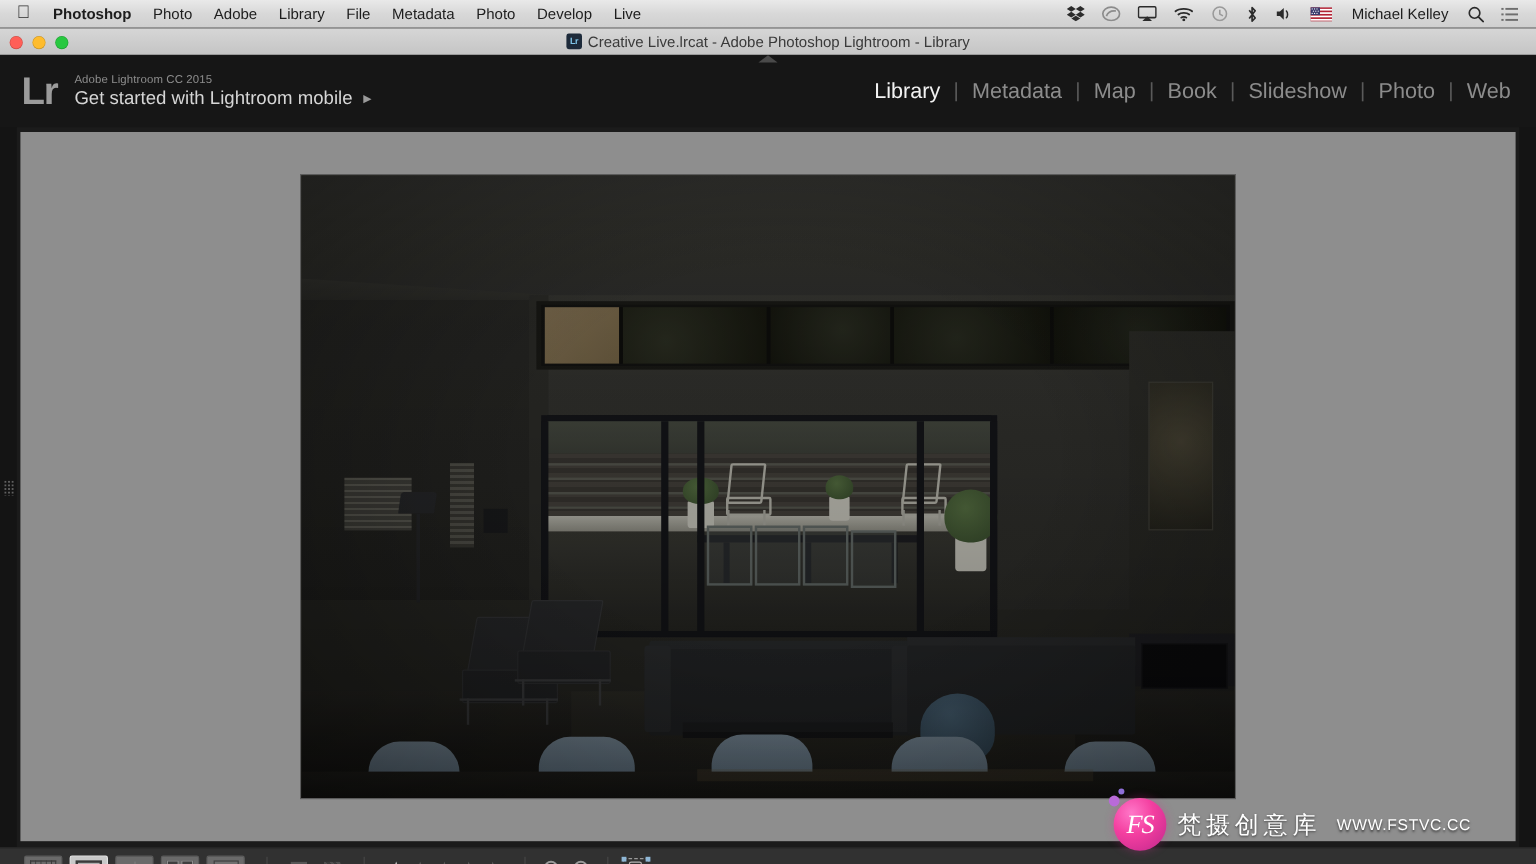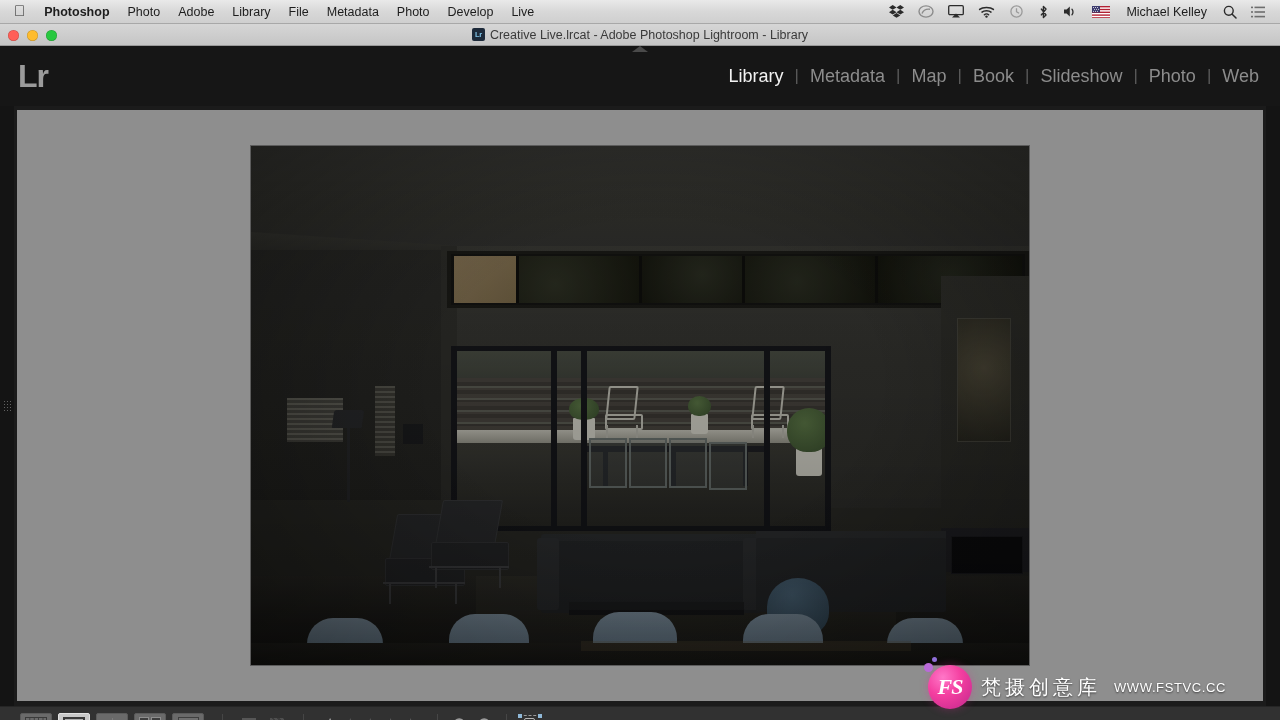--- a/index.html
+++ b/index.html
@@ -305,21 +305,21 @@
     box-shadow:0 0 8px rgba(220,40,150,.35);
   }
   .wm-logo::before{
     content:"";position:absolute;left:-4px;top:-2px;width:9px;height:9px;border-radius:50%;
     background:#b96ad8;
   }
   .wm-logo::after{
     content:"";position:absolute;left:4px;top:-8px;width:5px;height:5px;border-radius:50%;
     background:#8f6fd8;
   }
-  .wm-fs{color:#fff;font-size:22px;font-style:italic;font-weight:bold;
+  .wm-fs{color:#fff;font-size:22px;font-style:italic;font-weight:normal;
          font-family:"Liberation Serif",serif;letter-spacing:-1px;}
   .wm-cn{color:#fff;font-size:20px;letter-spacing:4px;font-family:"Liberation Sans",sans-serif;
          text-shadow:0 1px 2px rgba(0,0,0,.6);}
   .wm-url{color:#fff;font-size:13px;letter-spacing:.6px;font-family:"Liberation Sans",sans-serif;
           margin-left:4px;text-shadow:0 1px 2px rgba(0,0,0,.6);}
 </style>
 </head>
 <body>
 
 <div id="app">
@@ -447,20 +447,27 @@
 
   <div class="lr-app">
 
     <div class="lr-top">
       <div class="top-toggle">
         <div class="tri-up"></div>
       </div>
 
       <div class="identity">
         <div class="lr-logo">Lr</div>
+        <div class="identity-text">
+          <div class="identity-sub">Adobe Lightroom CC 2015</div>
+          <div class="identity-main">
+            <span>Get started with Lightroom mobile</span>
+            <span class="identity-arrow">▶</span>
+          </div>
+        </div>
       </div>
 
       <div class="modules">
         <span class="module active">Library</span>
         <span class="module-sep">|</span>
         <span class="module">Metadata</span>
         <span class="module-sep">|</span>
         <span class="module">Map</span>
         <span class="module-sep">|</span>
         <span class="module">Book</span>

